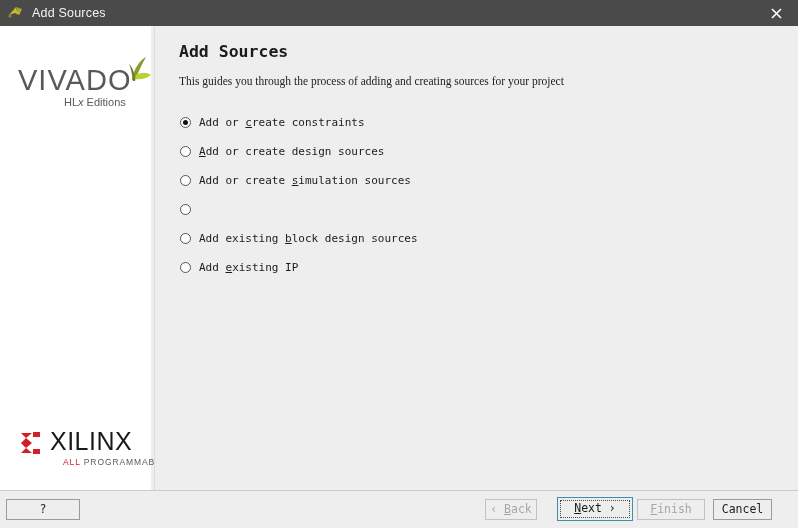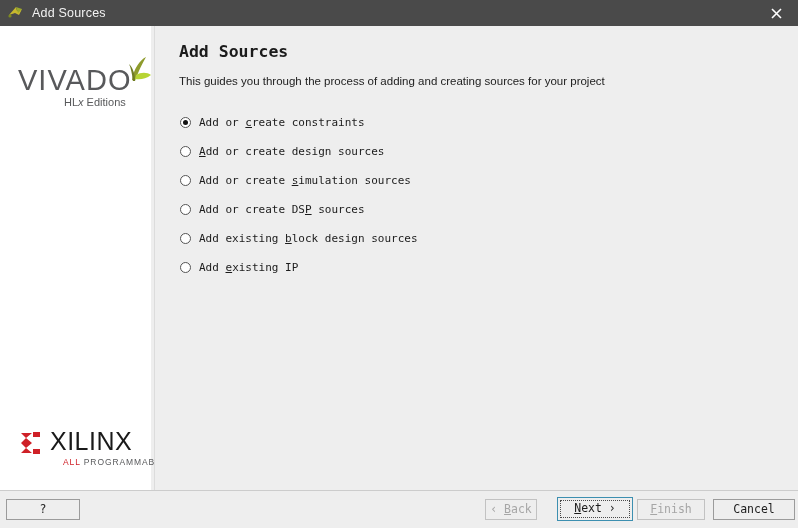--- a/index.html
+++ b/index.html
@@ -177,21 +177,21 @@
     font-size: 16.5px;
     font-weight: bold;
     color: #1b1b1b;
     letter-spacing: 0px;
     white-space: nowrap;
   }
   .page-subtitle {
     position: absolute;
     left: 24px;
     top: 49px;
-    font-family: Liberation Sans, sans-serif;
+    font-family: Liberation Serif, serif;
     font-size: 11.5px;
     color: #222222;
     white-space: nowrap;
   }
 
   .options {
     position: absolute;
     left: 25px;
     top: 82px;
     width: 560px;
@@ -310,21 +310,21 @@
     pointer-events: none;
   }
   .btn-finish {
     left: 637px;
     top: 8px;
     width: 68px;
   }
   .btn-cancel {
     left: 713px;
     top: 8px;
-    width: 82px;
+    width: 59px;
   }
 </style>
 </head>
 <body>
 
 <div class="window">
 
   <div class="titlebar">
     <div class="title-icon">
       <svg width="18" height="18" viewBox="0 0 18 18">
@@ -386,21 +386,20 @@
           <div class="option-row">
             <span class="radio"></span>
             <span class="option-label"><u>A</u>dd or create design sources</span>
           </div>
           <div class="option-row">
             <span class="radio"></span>
             <span class="option-label">Add or create <u>s</u>imulation sources</span>
           </div>
           <div class="option-row">
             <span class="radio"></span>
-            <span class="option-label">Add or create DS<u>P</u> sources</span>
           </div>
           <div class="option-row">
             <span class="radio"></span>
             <span class="option-label">Add existing <u>b</u>lock design sources</span>
           </div>
           <div class="option-row">
             <span class="radio"></span>
             <span class="option-label">Add <u>e</u>xisting IP</span>
           </div>
         </div>

